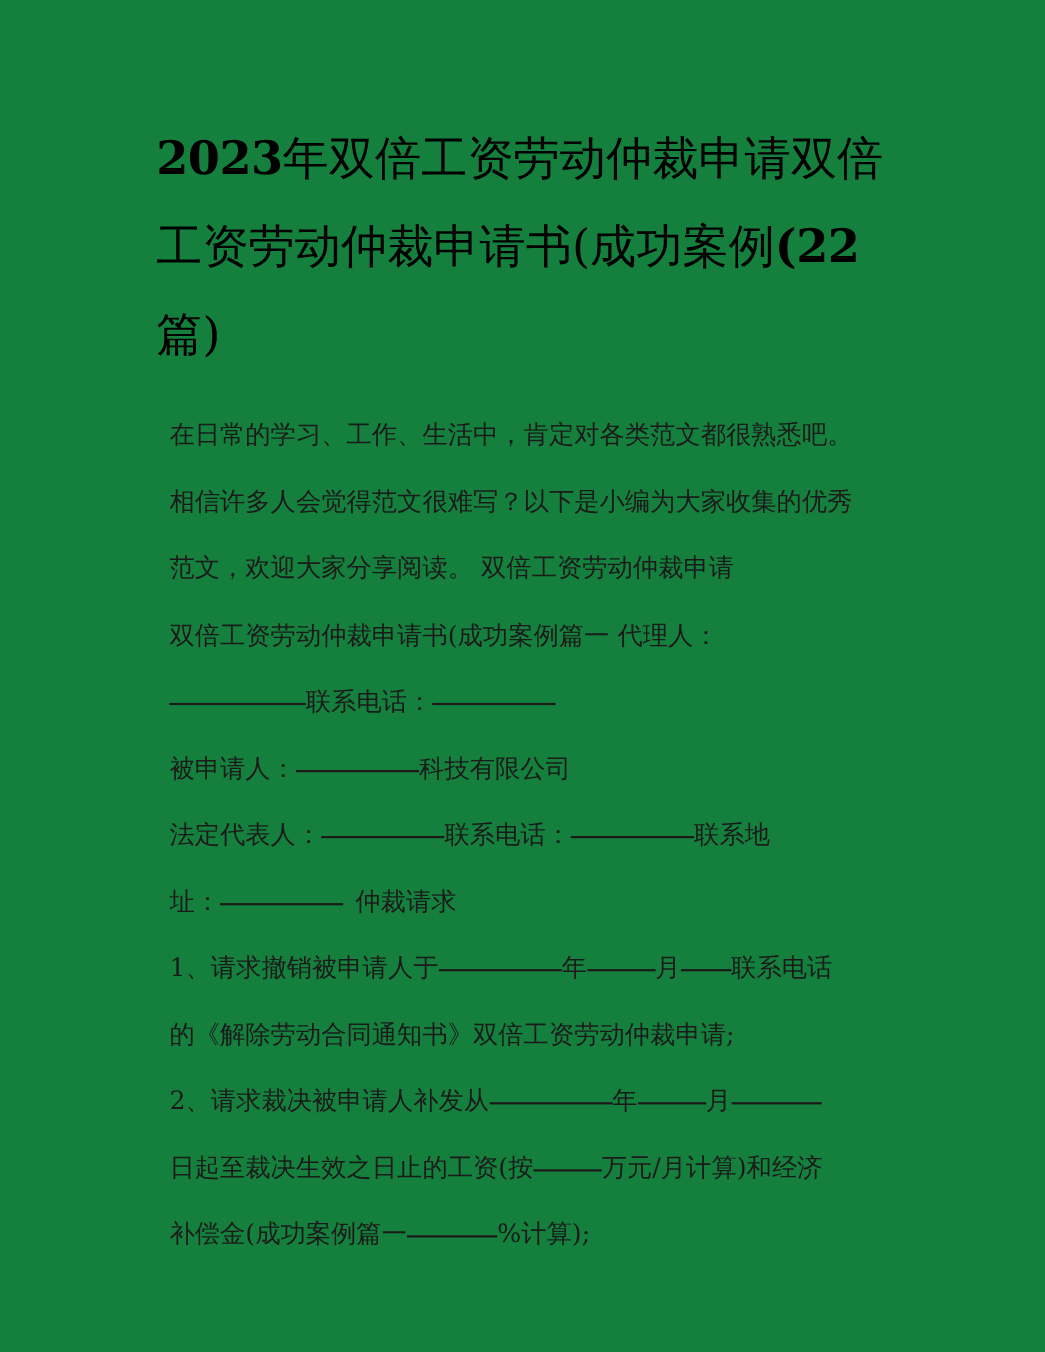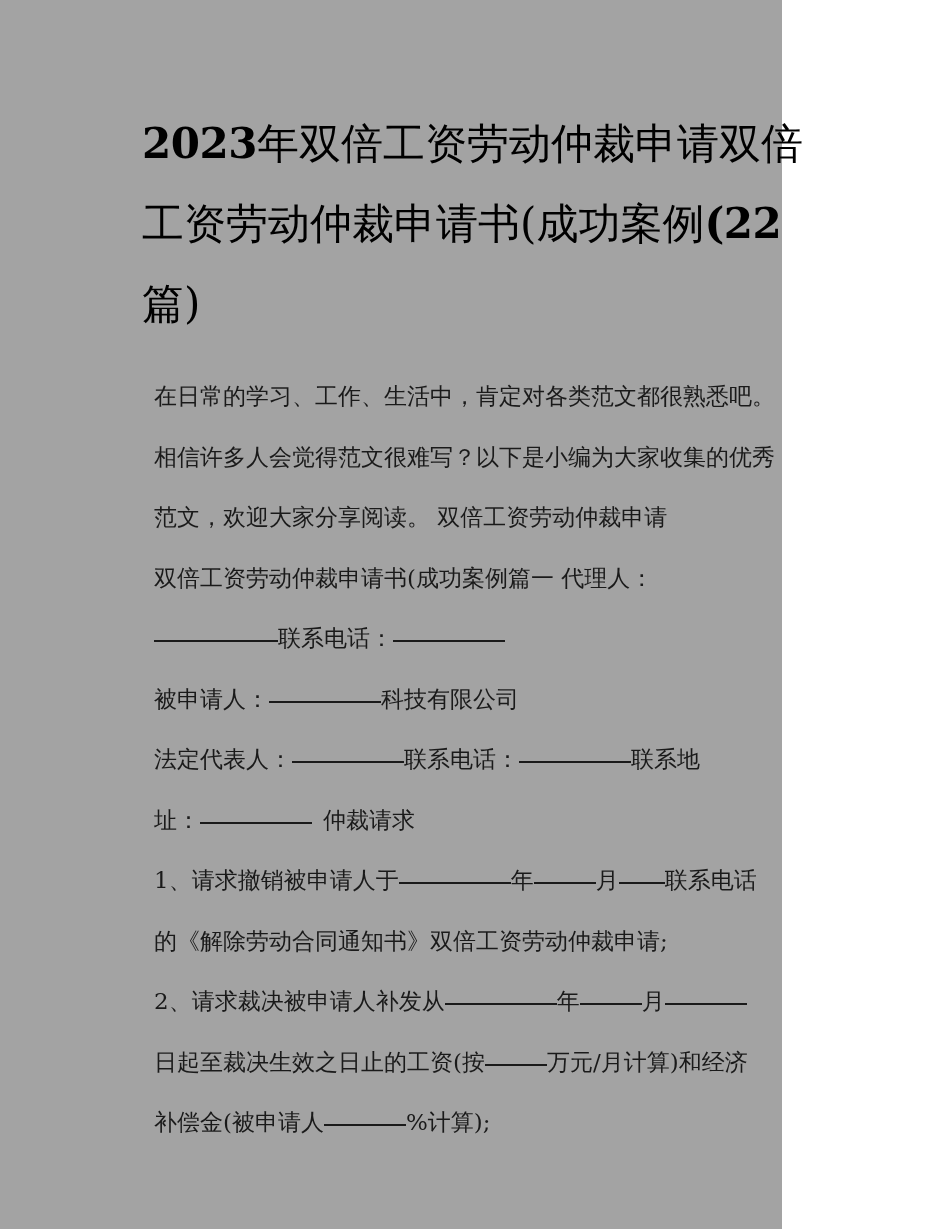--- a/index.html
+++ b/index.html
@@ -14,23 +14,23 @@
     overflow: hidden;
     font-family: "DejaVu Serif", "Liberation Serif", serif;
     color: #000000;
     -webkit-font-smoothing: antialiased;
   }
 
   .page {
     position: absolute;
     left: 0;
     top: 0;
-    width: 782px;
+    width: 950px;
     height: 1229px;
-    background: #a3a3a3;
+    background: #15803d;
   }
 
   .content {
     position: absolute;
     left: 142px;
     top: 104px;
     width: 672px;
   }
 
   
@@ -109,19 +109,19 @@
       <p class="para"><span>址：</span><span class="blank w-l"></span><span class="sp"></span><span>仲裁请求</span></p>
 
       <p class="para gap-sm"><span>1、</span><span>请求撤销被申请人于</span><span class="blank w-l"></span><span>年</span><span class="blank w-s"></span><span>月</span><span class="blank w-xs"></span><span>联系电话</span></p>
 
       <p class="para">的《解除劳动合同通知书》双倍工资劳动仲裁申请;</p>
 
       <p class="para gap-sm"><span>2、</span><span>请求裁决被申请人补发从</span><span class="blank w-l"></span><span>年</span><span class="blank w-s"></span><span>月</span><span class="blank w-m"></span></p>
 
       <p class="para"><span>日起至裁决生效之日止的工资(按</span><span class="blank w-s"></span><span>万元/月计算)和经济</span></p>
 
-      <p class="para"><span>补偿金(被申请人</span><span class="blank w-m"></span><span>%计算);</span></p>
+      <p class="para"><span>补偿金(成功案例篇一</span><span class="blank w-m"></span><span>%计算);</span></p>
 
 
 
     </div>
   </div>
 </div>
 
 </body></html>

